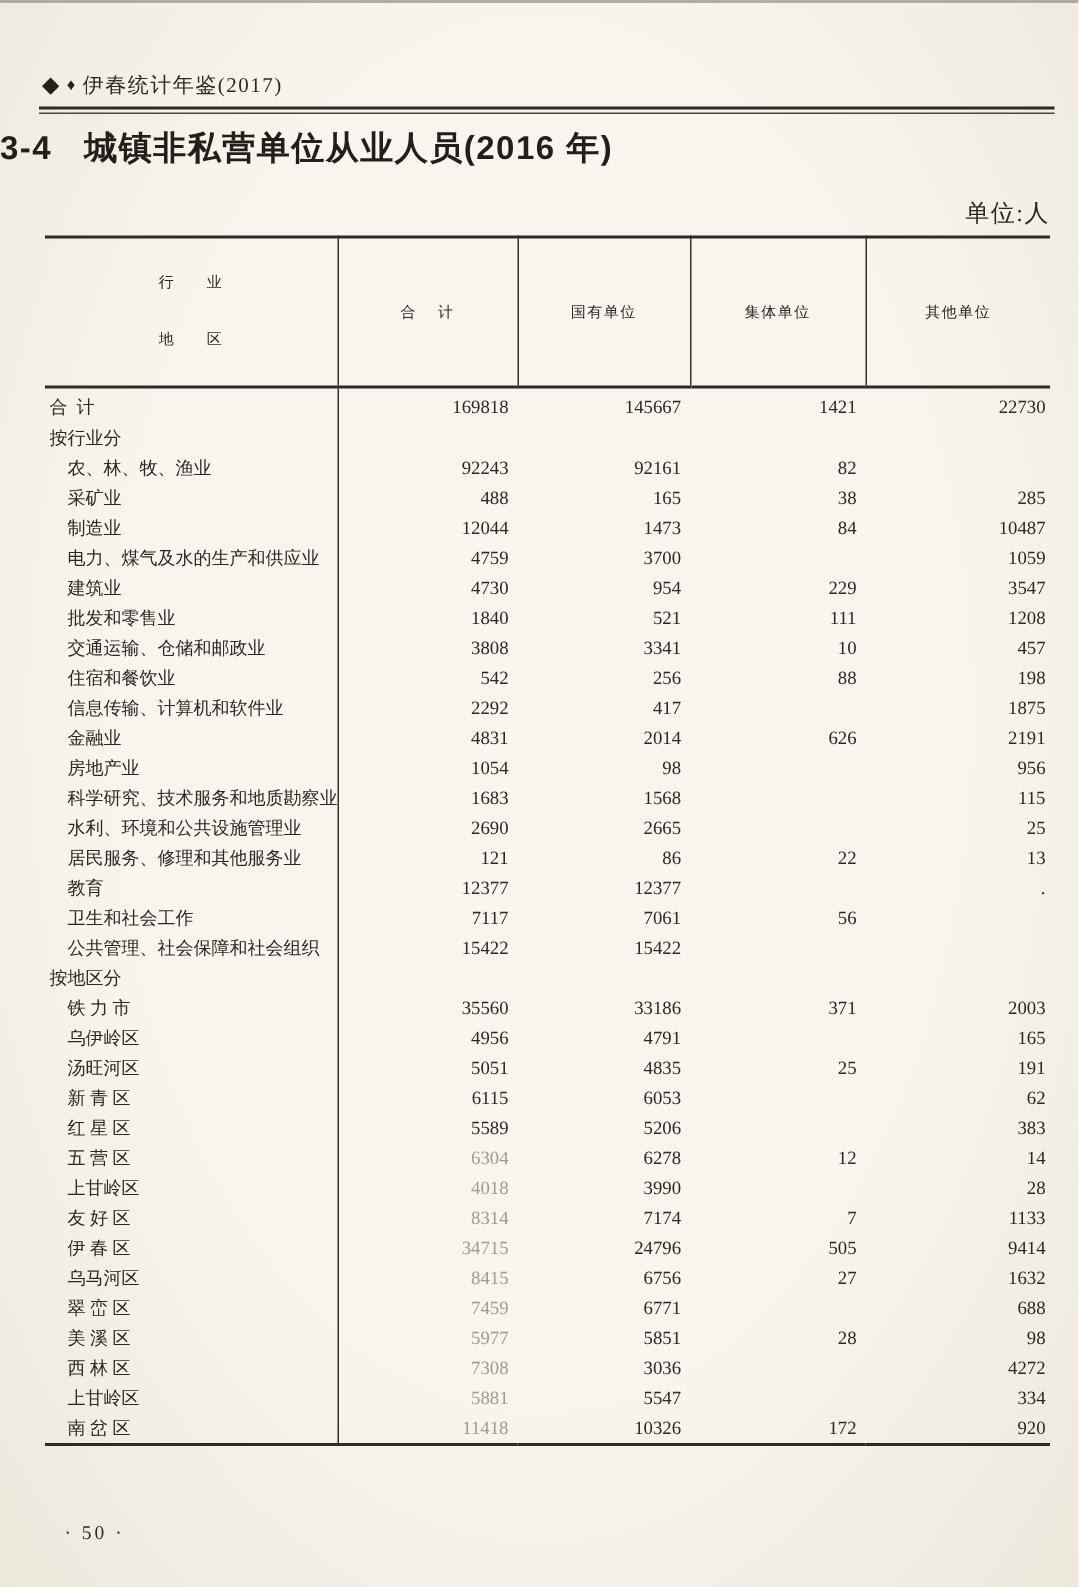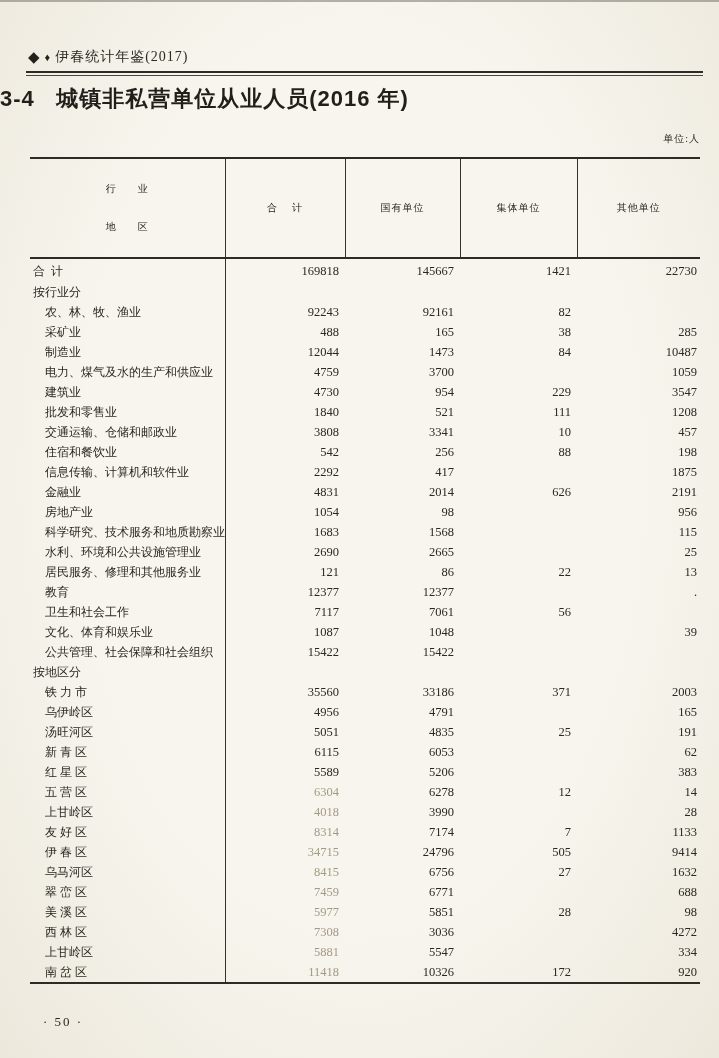--- a/index.html
+++ b/index.html
@@ -19,21 +19,21 @@
   .yb-title { font-size:14px; letter-spacing:1px; color:#2d2a24; }
   .rule-thick { height:2px; background:#2e2b26; }
   .rule-thin  { height:1px; background:#4a463e; margin-top:2px; }
 
   .doc-title {
     position:absolute; top:84px; left:0; width:100%; text-align:left;
     font-family:"Liberation Sans","DejaVu Sans",sans-serif;
     font-weight:bold; font-size:22px; letter-spacing:1px; color:#221f1a;
     white-space:pre;
   }
-  .unit-label { position:absolute; top:132px; right:19px; font-size:10px; letter-spacing:1px;margin-left:40px; }
+  .unit-label { position:absolute; top:132px; right:19px; font-size:16px; letter-spacing:1px;margin-left:40px; }
 
   
   table.tbl {
     position:absolute; left:30px; top:157px; width:670px;
     border-collapse:collapse; table-layout:fixed;
     border-top:2px solid #2e2b26; border-bottom:2px solid #2e2b26;
   }
   .tbl thead th {
     height:62px; font-weight:normal; font-size:10px; text-align:center;
     border-bottom:2px solid #2e2b26; border-right:1px solid #35322c;
@@ -211,27 +211,20 @@
           <td class="num">.</td>
         </tr>
         <tr>
           <td class="label indent">卫生和社会工作</td>
           <td class="num">7117</td>
           <td class="num">7061</td>
           <td class="num">56</td>
           <td class="num"></td>
         </tr>
         <tr>
-          <td class="label indent">文化、体育和娱乐业</td>
-          <td class="num">1087</td>
-          <td class="num">1048</td>
-          <td class="num"></td>
-          <td class="num">39</td>
-        </tr>
-        <tr>
           <td class="label indent">公共管理、社会保障和社会组织</td>
           <td class="num">15422</td>
           <td class="num">15422</td>
           <td class="num"></td>
           <td class="num"></td>
         </tr>
         <tr>
           <td class="label">按地区分</td>
           <td class="num"></td>
           <td class="num"></td>

